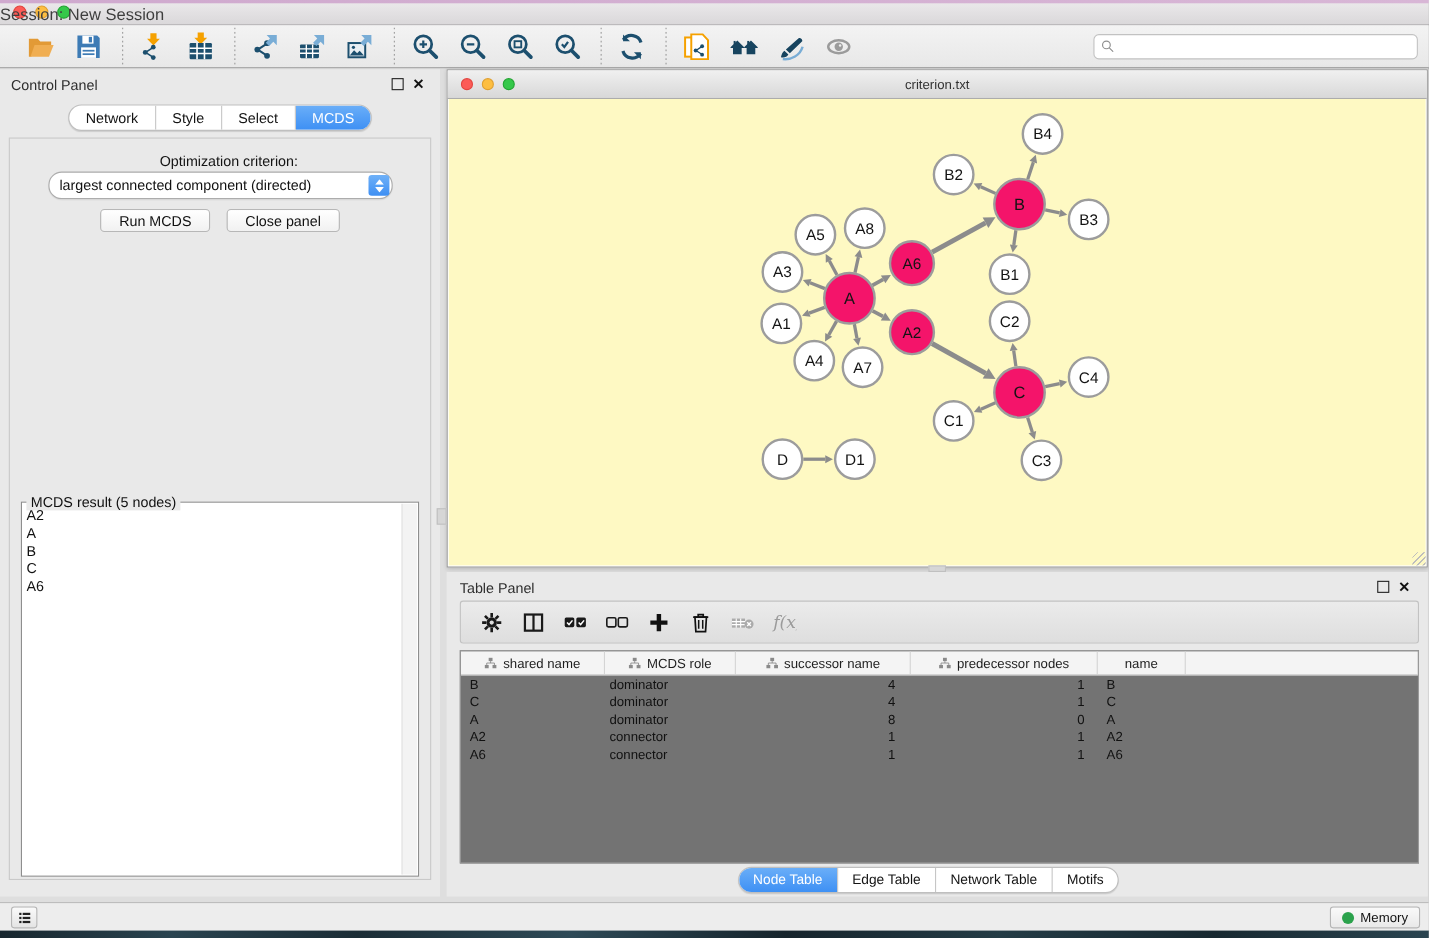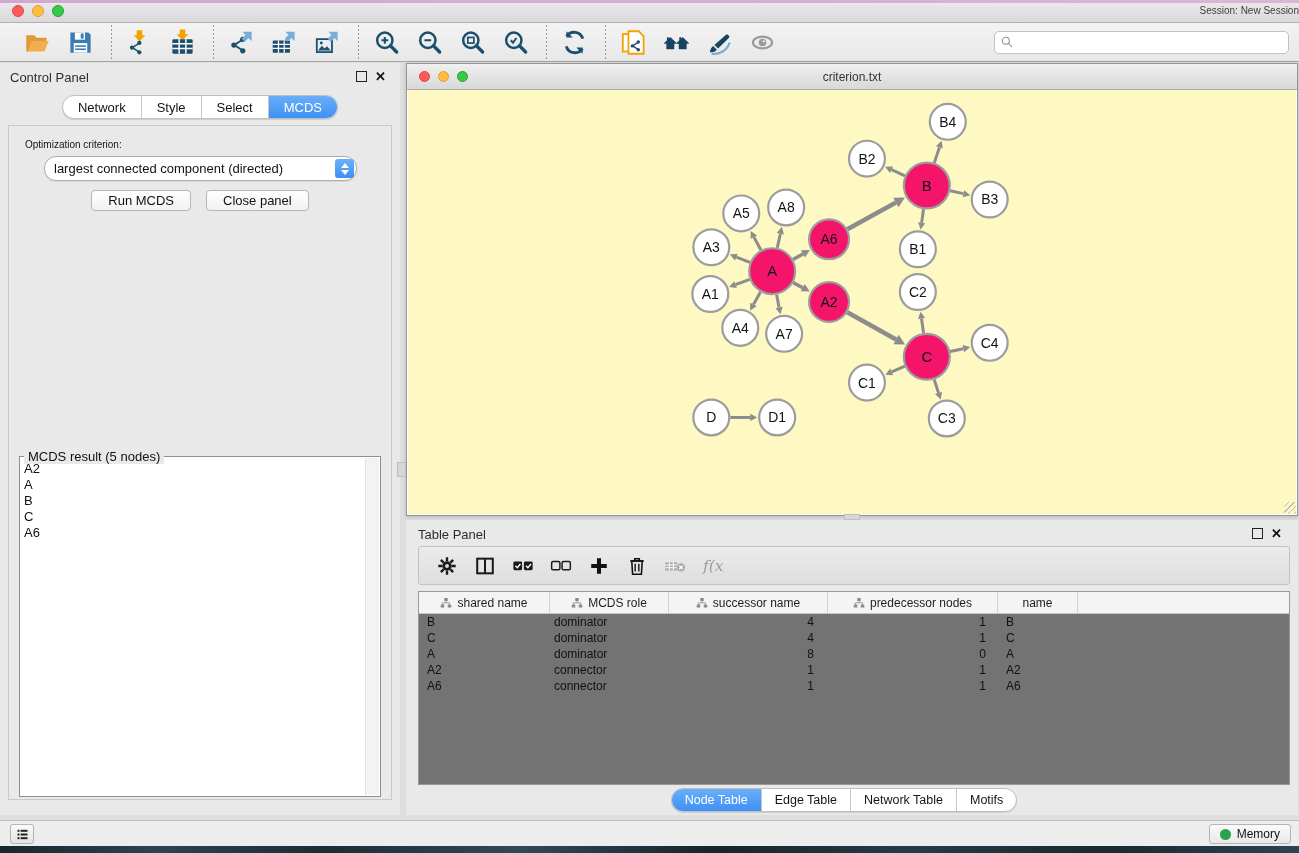--- a/index.html
+++ b/index.html
@@ -7,21 +7,21 @@
     font-family:"Liberation Sans",sans-serif;background:#DEDEDE;-webkit-font-smoothing:antialiased;}
   
   .top-strip{position:absolute;top:0;left:0;right:0;height:3px;background:linear-gradient(90deg,#CFA9CE,#D8B6D6);z-index:9;}
   .titlebar{position:absolute;top:0;left:0;right:0;height:22px;background:linear-gradient(#ECEAEC,#DAD8DA);
     border-bottom:1px solid #B3B1B3;display:flex;align-items:center;}
   .tl{width:12px;height:12px;border-radius:50%;margin-left:8px;box-sizing:border-box;}
   .tl.first{margin-left:12px;}
   .tl.red{background:#FC5B57;border:1px solid #E2443E;}
   .tl.yel{background:#FDBE41;border:1px solid #E0A030;}
   .tl.grn{background:#35C84A;border:1px solid #22A532;}
-  .tb-title{position:absolute;left:0;right:0;text-align:right;font-size:10px;color:#3E3E3E;top:5px;}
+  .tb-title{position:absolute;left:0;right:0;text-align:left;font-size:15px;color:#3E3E3E;top:5px;}
   
   .toolbar{position:absolute;top:23px;left:0;right:0;height:39px;background:linear-gradient(#F3F3F3,#E8E8E8);
     border-bottom:1px solid #A6A6A6;display:flex;align-items:center;padding-left:22px;box-sizing:border-box;}
   .tbtn{width:30px;height:32px;border:none;background:transparent;padding:1px;margin-right:13px;display:flex;
     align-items:center;justify-content:center;cursor:default;}
   .tbtn svg{width:27px;height:27px;}
   .tsep{width:1px;height:34px;margin:0 12px 0 3px;background-image:linear-gradient(#9A9A9A 40%,transparent 40%);
     background-size:1px 4px;}
   .searchbox{margin-left:auto;margin-right:10px;width:283px;height:21px;background:#fff;border:1px solid #C2C2C2;
     border-radius:5px;display:flex;align-items:center;padding:0 5px;}
@@ -37,21 +37,21 @@
   .float-ico{width:9px;height:9px;border:1.5px solid #222;display:inline-block;}
   .close-ico{font-size:13px;font-weight:bold;color:#111;line-height:10px;}
   .seg{display:flex;background:#fff;border:1px solid #BFBFBF;border-radius:12px;height:22px;
     box-shadow:0 1px 1px rgba(0,0,0,.12);overflow:hidden;}
   .seg .sg{display:flex;align-items:center;justify-content:center;padding:0 15px;font-size:13px;color:#141414;
     border-left:1px solid #C6C6C6;white-space:nowrap;cursor:default;}
   .seg .sg:first-child{border-left:none;}
   .seg .sg.sel{background:linear-gradient(#6AAEF8,#3E90F4);color:#fff;}
   .cp-tabs{position:absolute;top:32px;left:0;right:0;display:flex;justify-content:center;}
   .cp-body{position:absolute;left:8px;right:8px;top:62px;bottom:15px;border:1px solid #C9C9C9;background:#E9E9E9;}
-  .opt-label{position:absolute;top:13px;left:16px;right:0;font-size:10px;color:#141414;}
+  .opt-label{position:absolute;top:13px;left:16px;right:0;text-align:center;font-size:13px;color:#141414;}
   .dropdown{position:absolute;left:35px;top:30px;width:311px;height:23px;background:#fff;border:1px solid #ACACAC;
     border-radius:12px;display:flex;align-items:center;box-shadow:0 1px 1px rgba(0,0,0,.08);}
   .dropdown .val{flex:1;font-size:13px;color:#111;padding-left:9px;white-space:nowrap;overflow:hidden;}
   .stepper{width:19px;height:19px;margin:2px;border-radius:3px;background:linear-gradient(#6FB1F8,#3E8FF3);
     display:flex;flex-direction:column;align-items:center;justify-content:center;gap:2px;flex:none;}
   .stepper svg{width:8px;height:5px;display:block;}
   .cp-buttons{position:absolute;top:64px;left:0;right:0;display:flex;justify-content:center;gap:15px;}
   .btn{height:21px;background:linear-gradient(#FFFFFF,#F1F1F1);border:1px solid #B7B7B7;border-radius:4px;
     font-size:13px;color:#111;font-family:inherit;padding:0 16px;cursor:default;}
   .result-box{position:absolute;left:10px;right:10px;top:330px;bottom:2px;border:1px solid #8E8E8E;background:#fff;}

